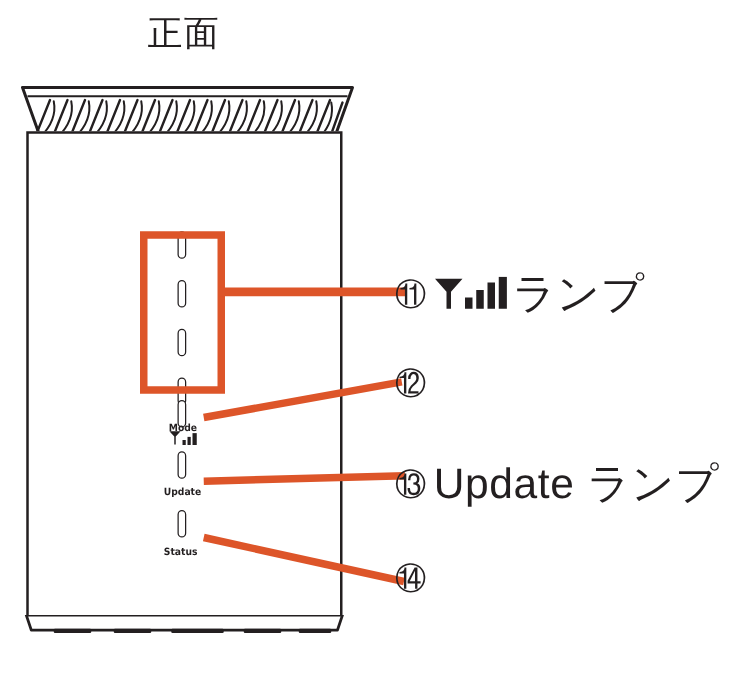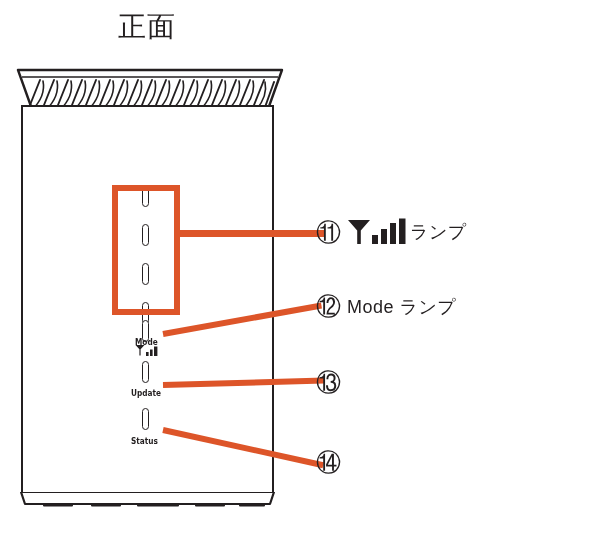--- a/index.html
+++ b/index.html
@@ -131,21 +131,21 @@
     color: #231f20;
   }
   .callout-num {
     font-family: "DejaVu Sans", sans-serif;
     font-size: 25px;
     line-height: 1;
     margin-right: 6px;
     color: #231f20;
   }
   .callout-text {
-    font-size: 18px;
+    font-size: 34px;
     line-height: 1;
     letter-spacing: 0.5px;
     color: #231f20;
   }
   .callout-icon {
     display: inline-flex;
     align-items: flex-end;
     margin-right: 1px;
   }
 </style>
@@ -262,24 +262,24 @@
         <rect x="34" y="11" width="6" height="15" fill="#231f20"></rect>
         <rect x="43" y="5" width="6" height="21" fill="#231f20"></rect>
         <rect x="52" y="0.5" width="6.5" height="25.5" fill="#231f20"></rect>
       </svg>
     </span>
     <span class="callout-text">ランプ</span>
   </div>
 
   <div class="callout" style="left:316px; top:294px;">
     <span class="callout-num">⑫</span>
-    <span class="callout-text">Mode ランプ</span>
   </div>
 
   <div class="callout" style="left:316px; top:370px;">
     <span class="callout-num">⑬</span>
+    <span class="callout-text">Update ランプ</span>
   </div>
 
   <div class="callout" style="left:316px; top:450px;">
     <span class="callout-num">⑭</span>
   </div>
 
 </div>
 
 </body></html>

